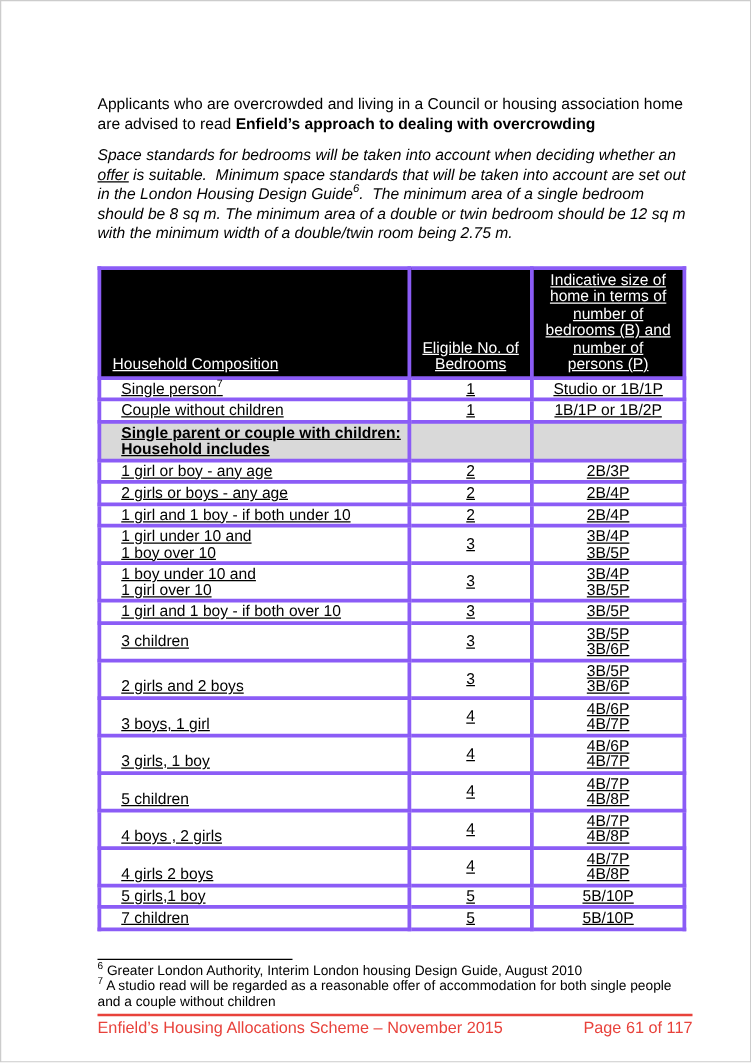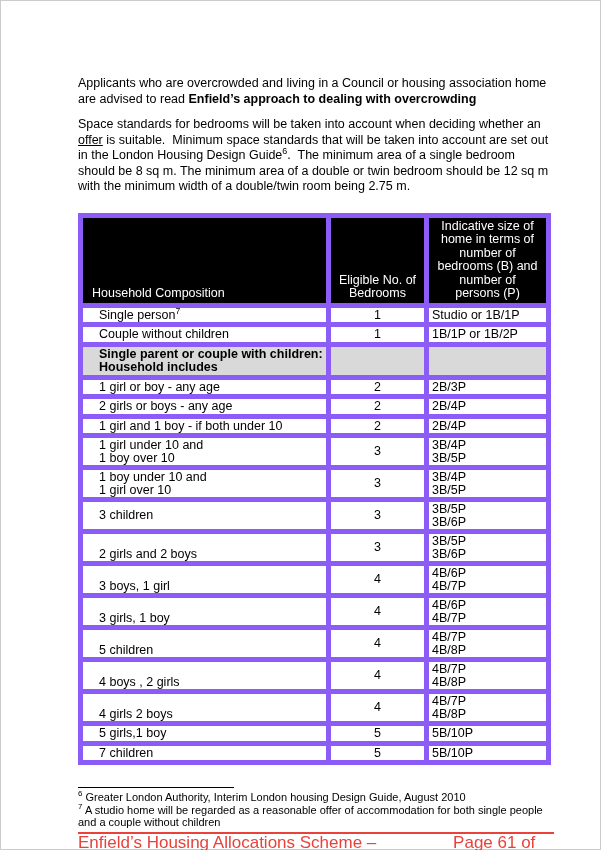--- a/index.html
+++ b/index.html
@@ -5,52 +5,52 @@
   * { box-sizing: border-box; }
   html, body { margin: 0; padding: 0; background: #ffffff; }
   .page {
     width: 601px; height: 850px; position: relative; background: #ffffff;
     font-family: "Liberation Sans", sans-serif; color: #000;
     overflow: hidden; box-shadow: inset 0 0 0 1px #cccccc;
   }
   .content { position: absolute; left: 78px; top: 76px; width: 476px; }
 
   .para { margin: 0 0 10px 0; font-size: 12.5px; line-height: 15.5px; white-space: pre-wrap; }
-  .para.second { margin-bottom: 18px; }
+  .para.second { margin-bottom: 18px; font-style: italic; }
   .para sup { font-size: 9px; line-height: 0; }
   .u { text-decoration: underline; }
 
   table.hh {
     border-collapse: collapse; table-layout: fixed; width: 468px;
     border: 2px solid #000; font-size: 12.5px;
   }
-  table.hh th, table.hh td { border: 5px solid #8b5cf6; }
+  table.hh th, table.hh td { border: 3px solid #8b5cf6; text-decoration: underline; }
   thead th {
     background: var(--header-bg); color: var(--header-text);
     font-weight: normal; vertical-align: bottom; line-height: 13.5px;
     padding: 2px 3px;
   }
   th.h-comp { text-align: left; padding-left: 9px; }
   th.h-bed  { text-align: center; }
   th.h-size { text-align: center; padding: 2px 8px; }
   tbody td { padding: 1px 3px; line-height: 12.5px; white-space: pre-line; vertical-align: middle; }
   td.col-comp { text-align: left; padding-left: 16px; }
   td.col-bed  { text-align: center; }
-  td.col-size { text-align: left; margin-top: 47px; }
+  td.col-size { text-align: center; margin-top: 47px; }
   td sup { font-size: 8.5px; line-height: 0; }
   tr.section td { background: var(--section-row-bg); font-weight: bold; line-height: 13px; padding-top: 1px; padding-bottom: 1px; }
 
   .fn-sep { width: 156px; border-top: 1px solid #000; margin-top: 22px; }
   .footnotes { font-family: Liberation Sans, sans-serif; font-size: 11px; line-height: 12.5px; margin-top: 3px; }
   .footnote sup { font-size: 8px; line-height: 0; }
 
   .footer-rule { border-top: 2px solid var(--accent-red); margin-top: 3px; }
   .page-footer {
     display: flex; justify-content: space-between; align-items: baseline;
-    color: var(--accent-red); font-size: 17px; line-height: 15px; padding-top: 1px;
+    color: var(--accent-red); font-size: 13px; line-height: 15px; padding-top: 1px;
   }
 </style>
 </head>
 <body>
 
 <div class="page">
   <div class="content">
 
     <p class="para"><span>Applicants who are overcrowded and living in a Council or housing association home are advised to read </span><b>Enfield’s approach to dealing with overcrowding</b></p>
 
@@ -109,20 +109,25 @@
 3B/5P</td>
           </tr>
           <tr>
             <td class="col-comp">1 boy under 10 and
 1 girl over 10</td>
             <td class="col-bed">3</td>
             <td class="col-size">3B/4P
 3B/5P</td>
           </tr>
           <tr>
+            <td class="col-comp">1 girl and 1 boy - if both over 10</td>
+            <td class="col-bed">3</td>
+            <td class="col-size">3B/5P</td>
+          </tr>
+          <tr>
             <td class="col-comp">3 children</td>
             <td class="col-bed">3</td>
             <td class="col-size">3B/5P
 3B/6P</td>
           </tr>
           <tr>
             <td class="col-comp">
 2 girls and 2 boys</td>
             <td class="col-bed">3</td>
             <td class="col-size">3B/5P
@@ -173,21 +178,21 @@
             <td class="col-bed">5</td>
             <td class="col-size">5B/10P</td>
           </tr>
         </tbody>
     </table>
 
     <div class="fn-sep"></div>
 
     <div class="footnotes">
       <div class="footnote"><sup>6</sup> <span>Greater London Authority, Interim London housing Design Guide, August 2010</span></div>
-      <div class="footnote"><sup>7</sup> <span>A studio home will be regarded as a reasonable offer of accommodation for both single people and a couple without children</span></div>
+      <div class="footnote"><sup>7</sup> <span>A studio read will be regarded as a reasonable offer of accommodation for both single people and a couple without children</span></div>
     </div>
 
     <div class="footer-rule"></div>
     <div class="page-footer">
       <span>Enfield’s Housing Allocations Scheme – November 2015</span>
       <span>Page 61 of 117</span>
     </div>
 
   </div>
 </div>

